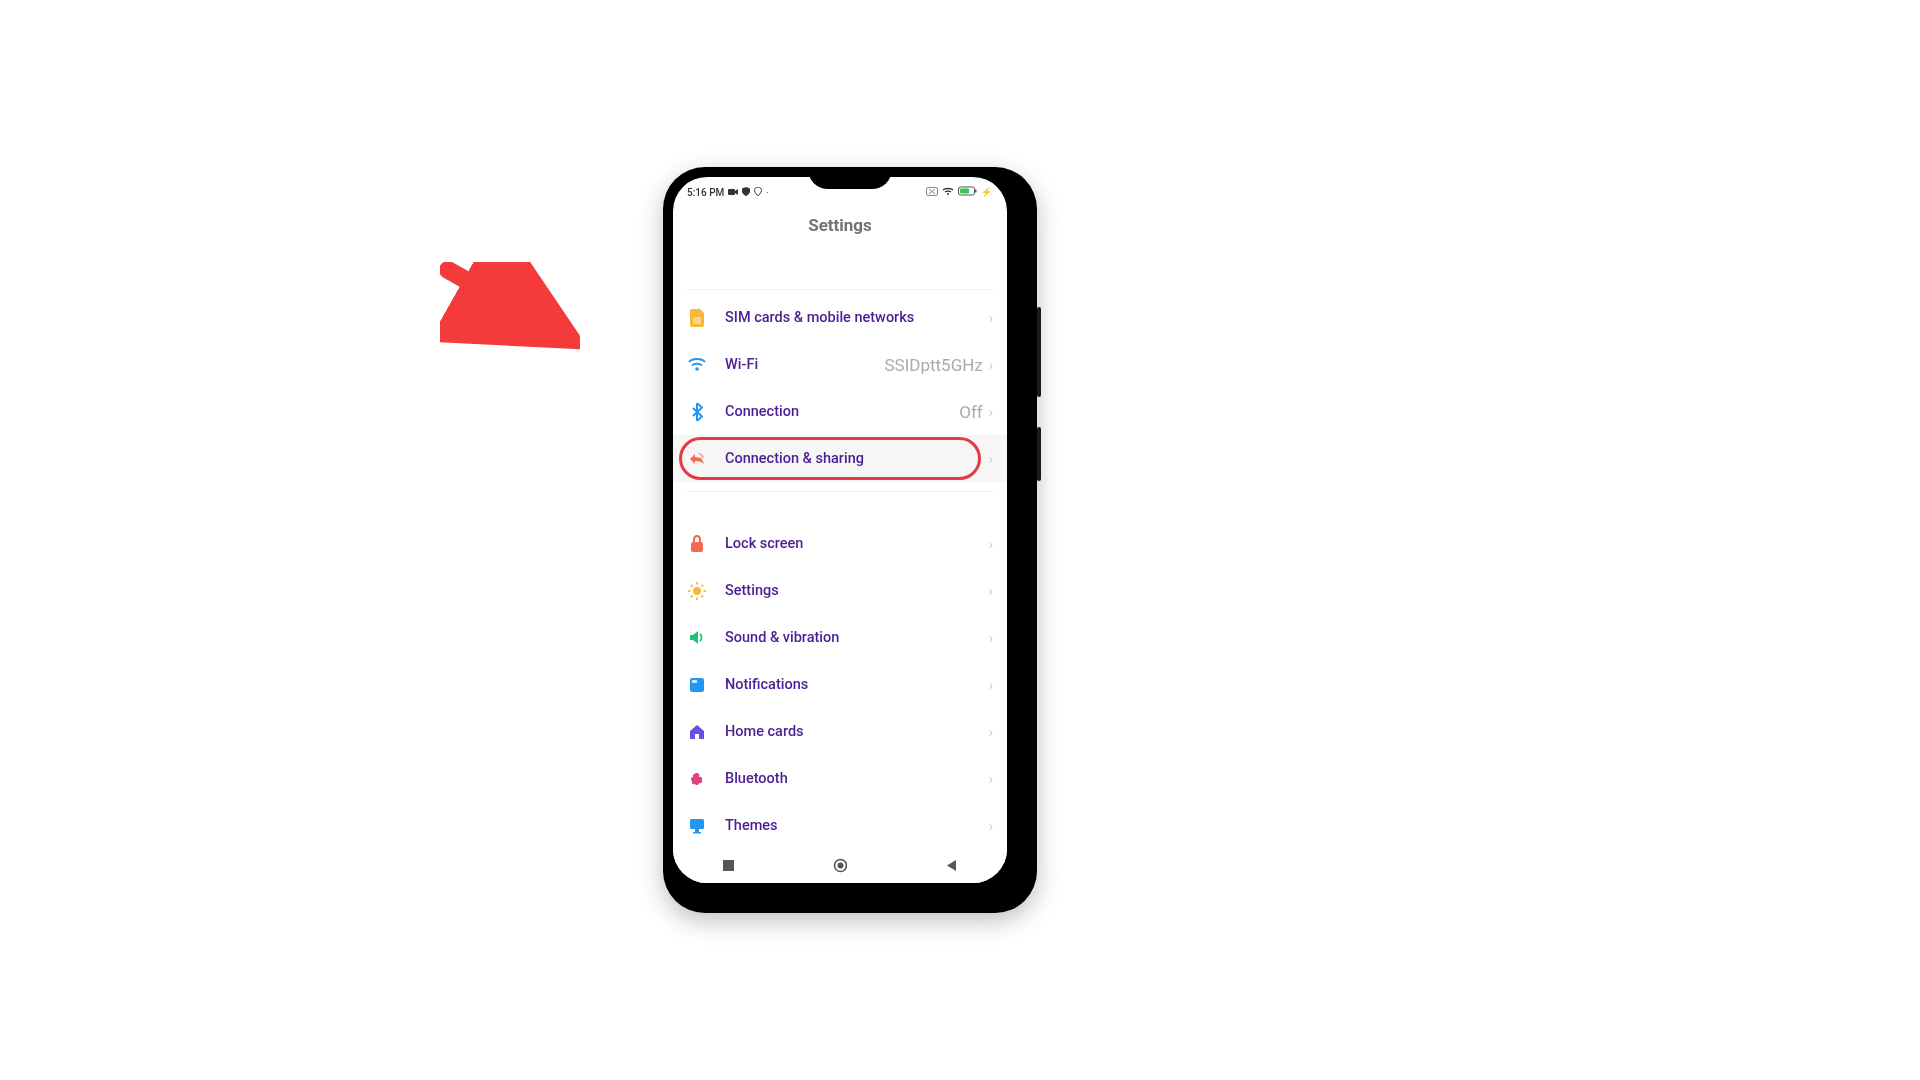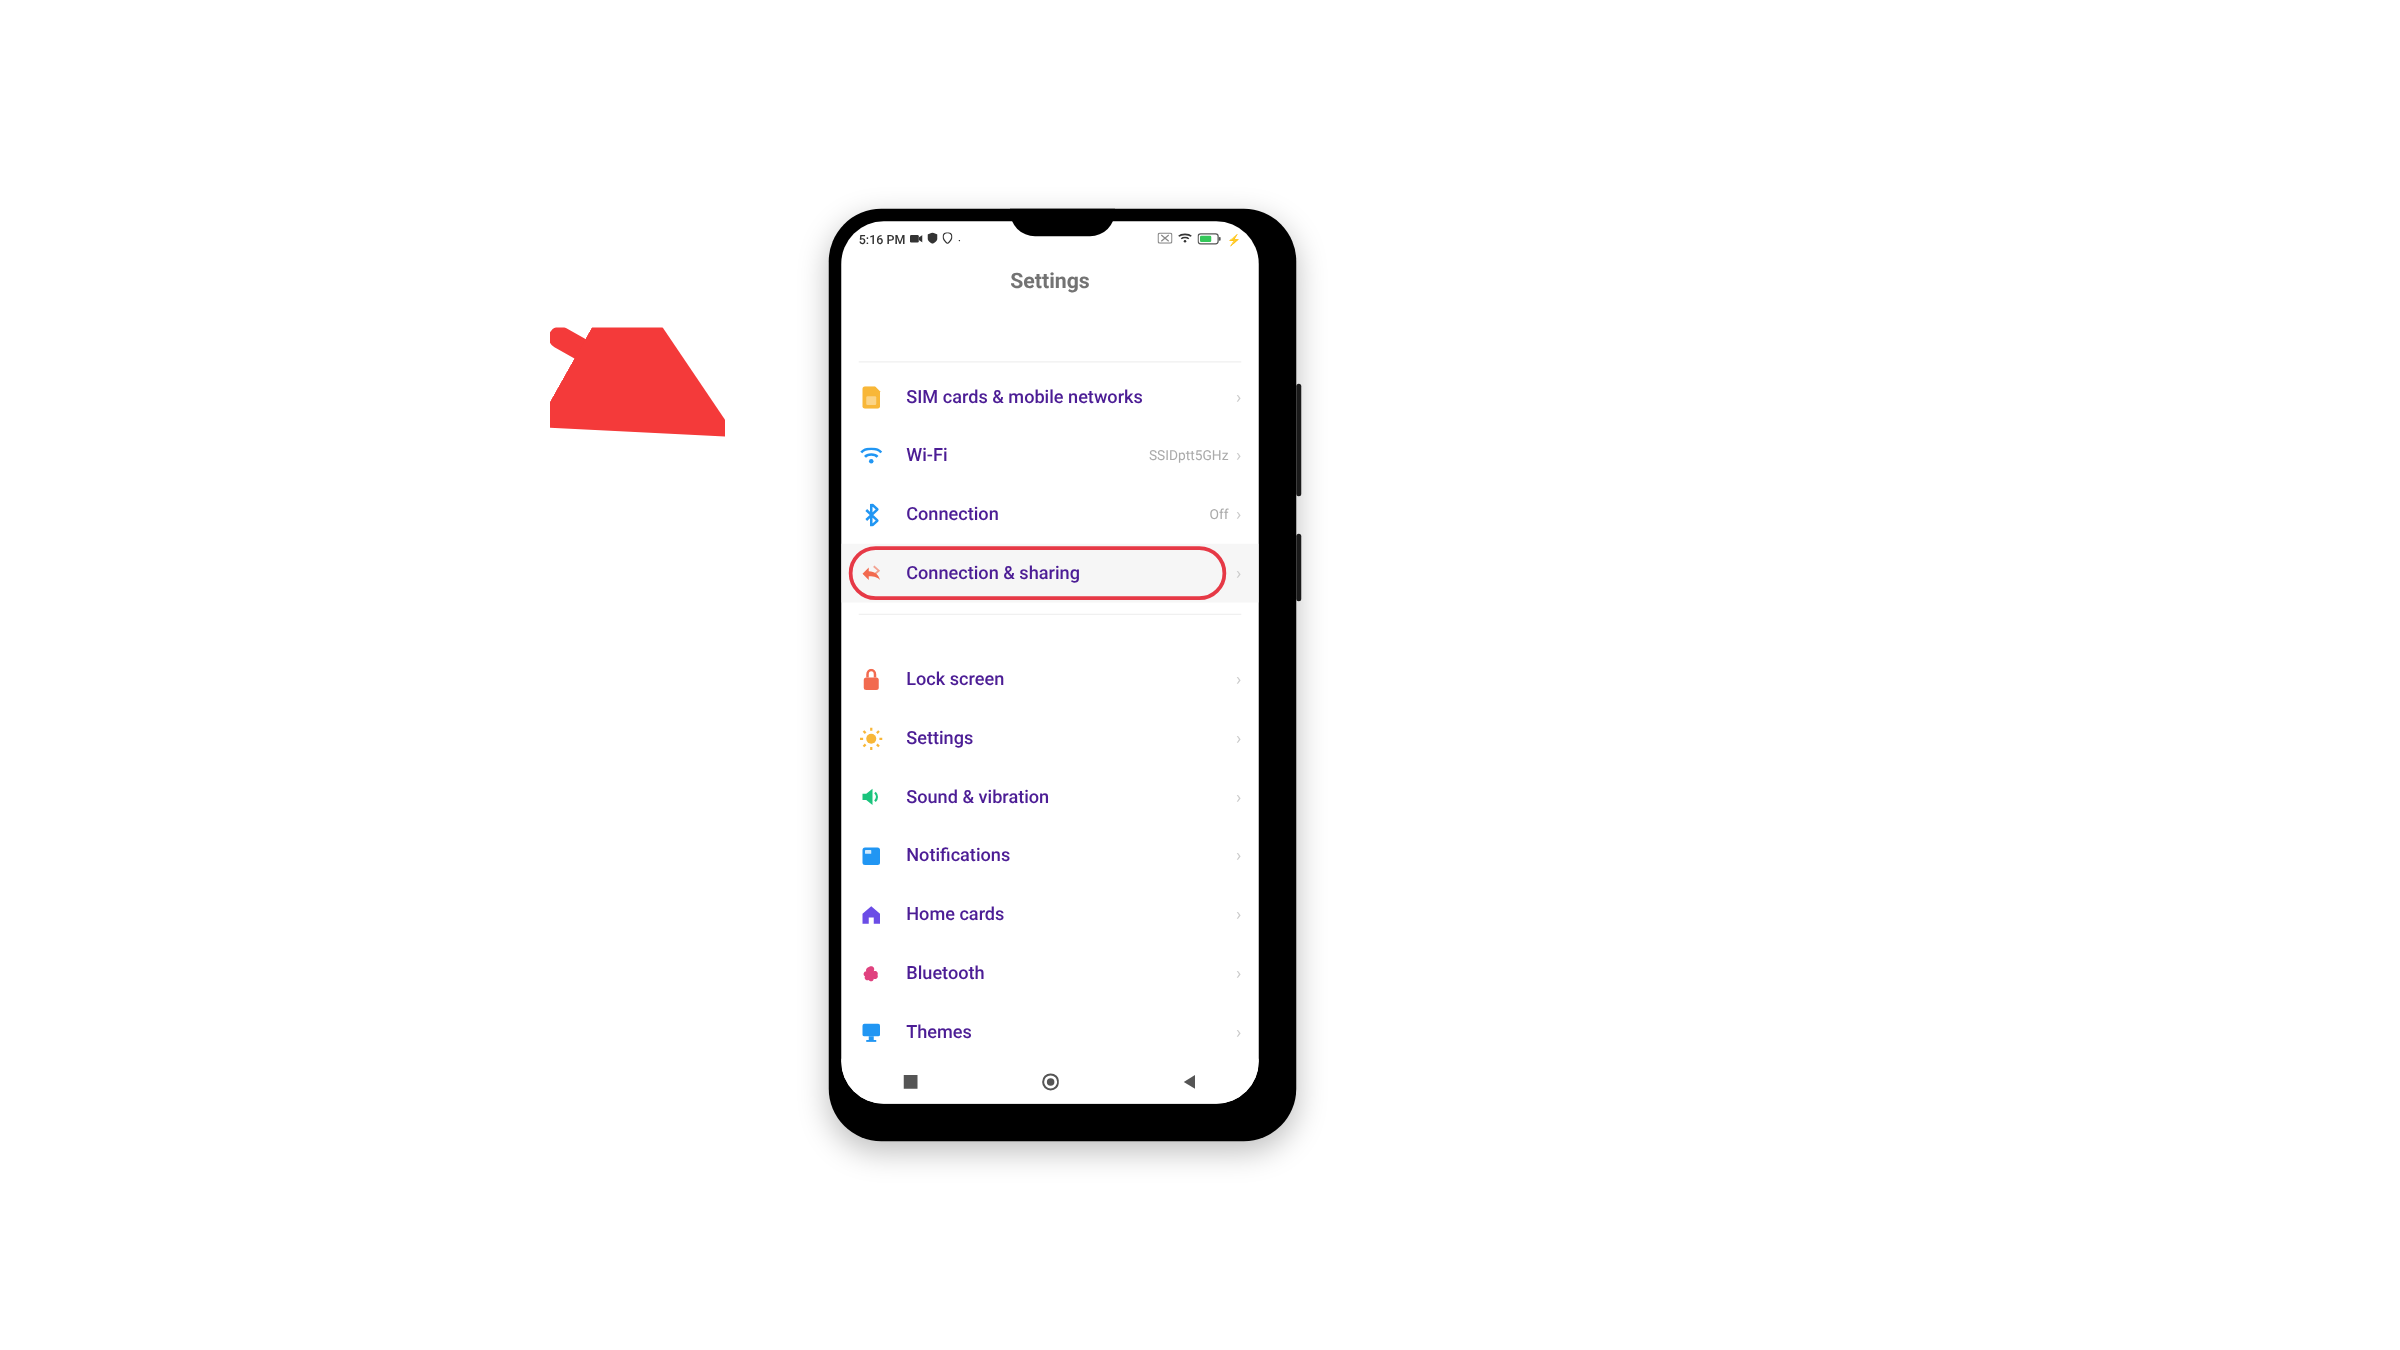--- a/index.html
+++ b/index.html
@@ -15,21 +15,21 @@
 .status-r svg{flex-shrink:0}
 .hdr{text-align:center;font-size:17px;font-weight:700;color:#737373;padding:12px 0 8px}
 .content{height:636px;overflow:hidden}
 .spacer{height:46px;border-bottom:1px solid #f0f0f0;margin:0 14px}
 .group{padding:4px 0}
 .row{display:flex;align-items:center;height:47px;padding:0 14px;position:relative}
 .row.hl{background:#f6f6f6}
 .row.sep-after::after{content:"";position:absolute;left:14px;right:14px;bottom:-10px;border-bottom:1px solid #f0f0f0}
 .ic{width:20px;height:20px;display:flex;align-items:center;justify-content:center;margin-right:18px;flex-shrink:0}
 .lbl{flex:1;font-size:14.5px;color:#4c1d95;font-weight:500}
-.val{font-size:11px;color:#aaa;margin-right:6px}
+.val{font-size:17px;color:#aaa;margin-right:6px}
 .chev{color:#ccc;font-size:14px;line-height:1}
 .pill{position:absolute;border:3px solid #e63946;border-radius:22px;left:6px;right:26px;top:2px;bottom:2px;pointer-events:none}
 .nav{position:absolute;bottom:0;left:0;right:0;height:36px;display:flex;justify-content:space-around;align-items:center;background:#fff}
 .nav-i{width:14px;height:14px;display:flex;align-items:center;justify-content:center;color:#555}
 .arrow{position:absolute;left:440px;top:262px;pointer-events:none}
 </style>
 </head>
 <body>
 
 <div class="stage">

